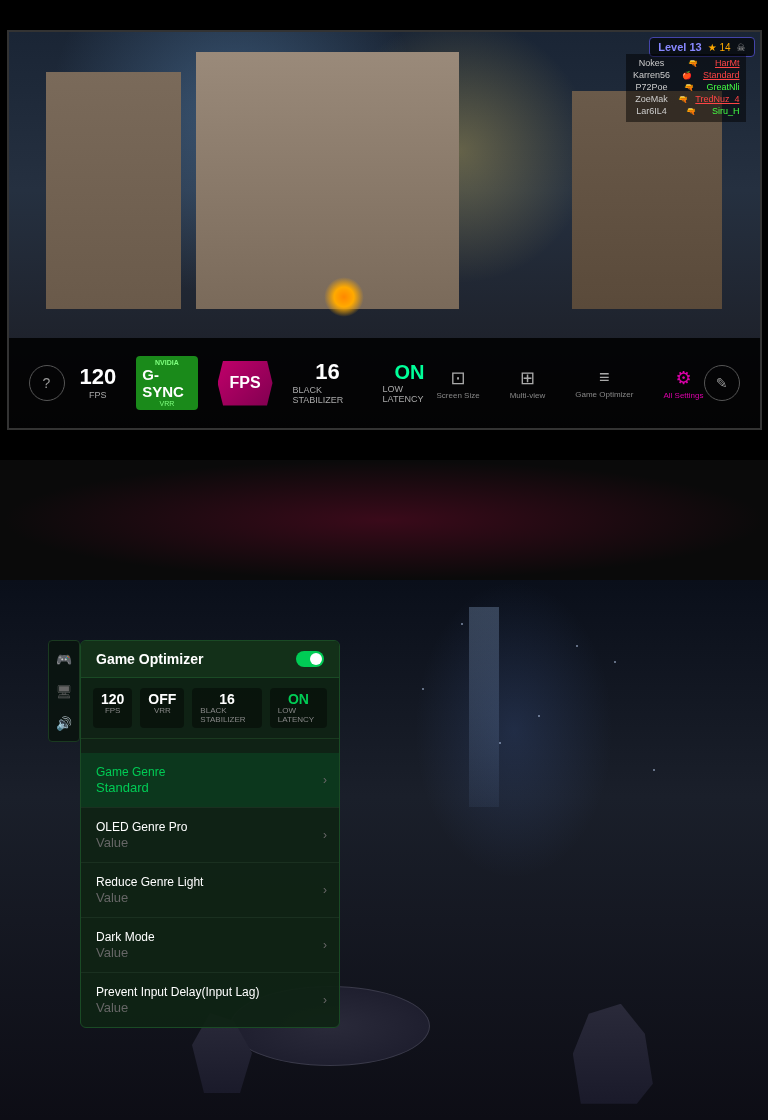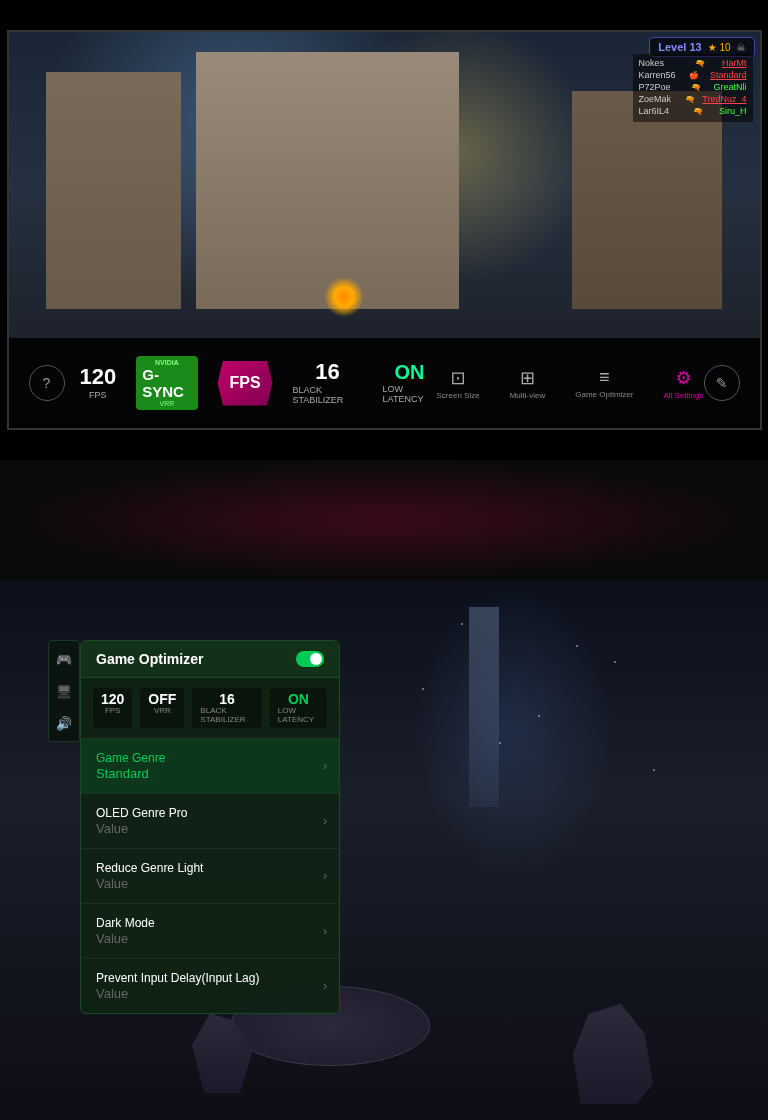--- a/index.html
+++ b/index.html
@@ -220,24 +220,25 @@
     }
     .level-skull {
       color: #aaa;
       font-size: 10px;
     }
 
     
     .scoreboard {
       position: absolute;
       top: 20px;
-      right: 7px;
+      right: 14px;
       background: rgba(0,0,0,0.5);
       padding: 4px 6px;
       min-width: 120px;
+      text-align: center;
     }
     .score-row {
       display: flex;
       justify-content: space-between;
       align-items: center;
       margin-bottom: 2px;
       font-size: 9px;
       color: #ccc;
     }
     .score-name { color: #ccc; min-width: 40px; }
@@ -411,20 +412,21 @@
     .panel-menu-item {
       padding: 12px 15px;
       border-bottom: 1px solid #1a3020;
       display: flex;
       flex-direction: column;
       position: relative;
       cursor: pointer;
     }
     .panel-menu-item.highlighted {
       background: rgba(0, 180, 80, 0.15);
+      margin-top: 14px;
     }
     .panel-menu-item:last-child {
       border-bottom: none;
     }
     .menu-item-title {
       color: #fff;
       font-size: 12px;
       font-weight: 500;
       margin-bottom: 1px;
     }
@@ -460,21 +462,21 @@
     <div class="game-bg-top"></div>
 
     <div class="building building-left"></div>
     <div class="building building-center"></div>
     <div class="building building-right"></div>
 
     <div class="gunfire"></div>
 
     <div class="level-bar">
       <span class="level-text">Level 13</span>
-      <span class="level-stars">★ 10</span>
+      <span class="level-stars">★ 14</span>
       <span class="level-skull">☠</span>
     </div>
 
     <div class="scoreboard" style="top:22px;">
       <div class="score-row">
         <span class="score-name">Nokes</span>
         <span class="score-icon">🔫</span>
         <span class="score-team-red">HarMt</span>
       </div>
       <div class="score-row">

